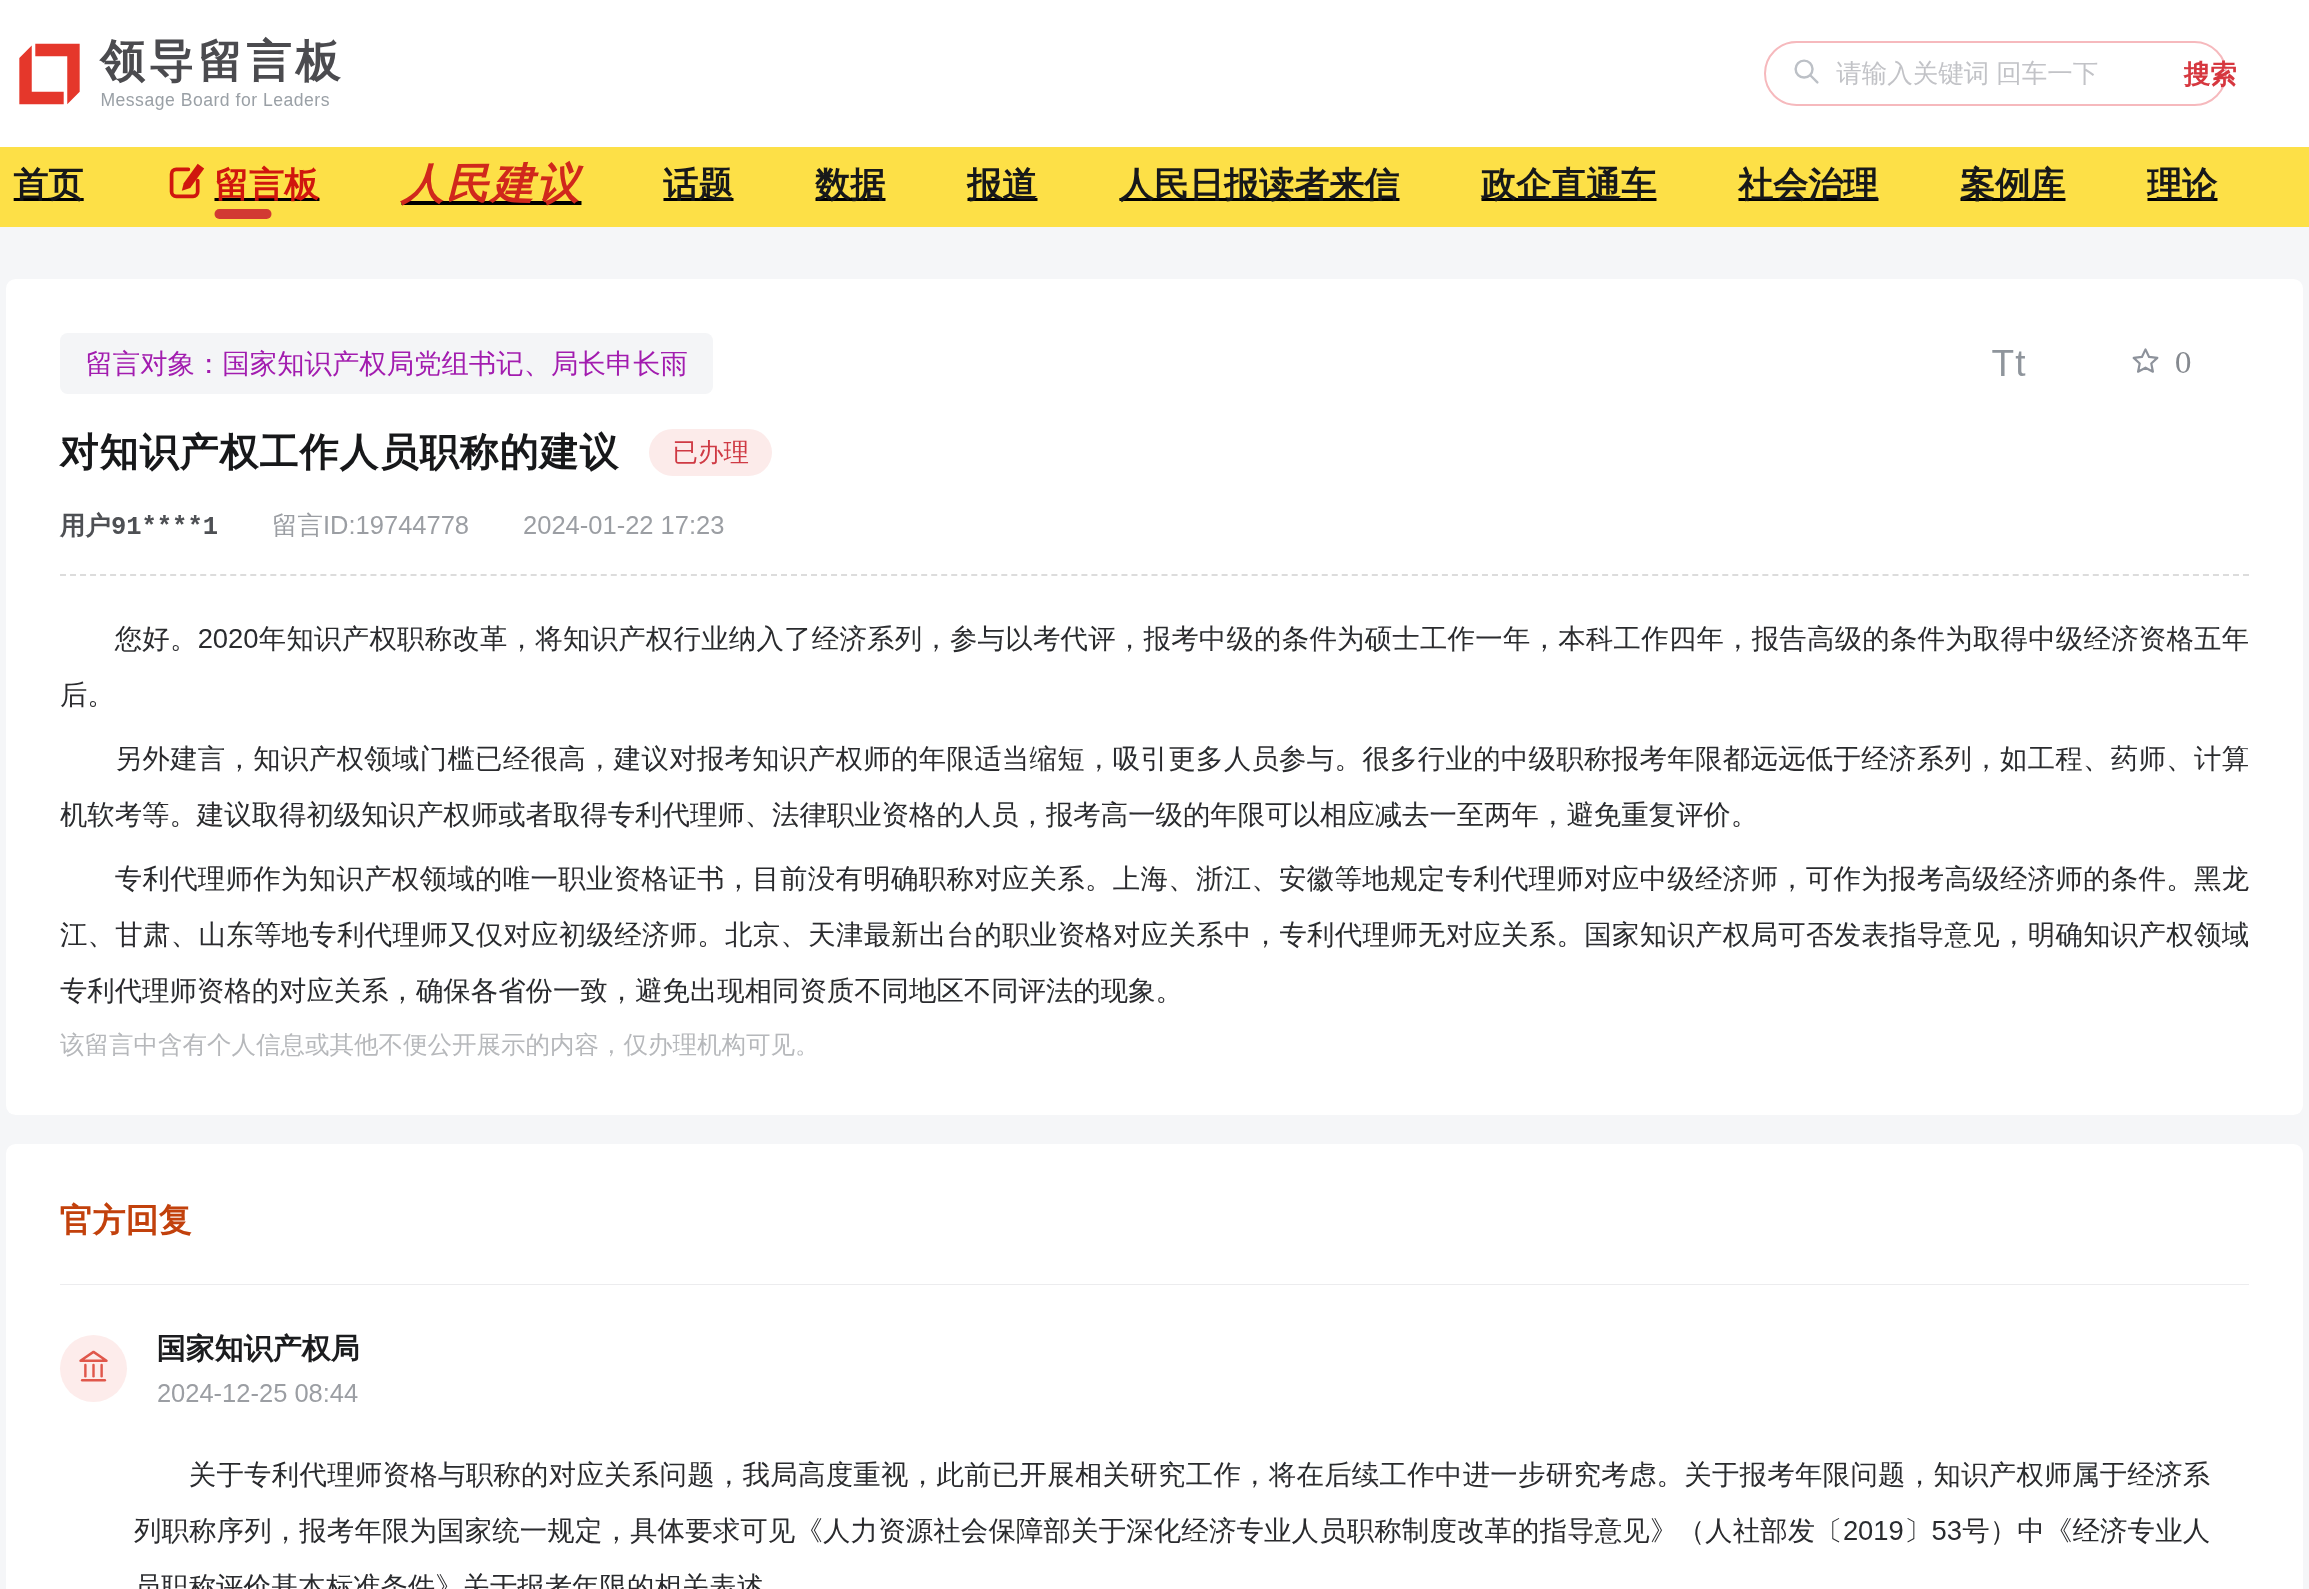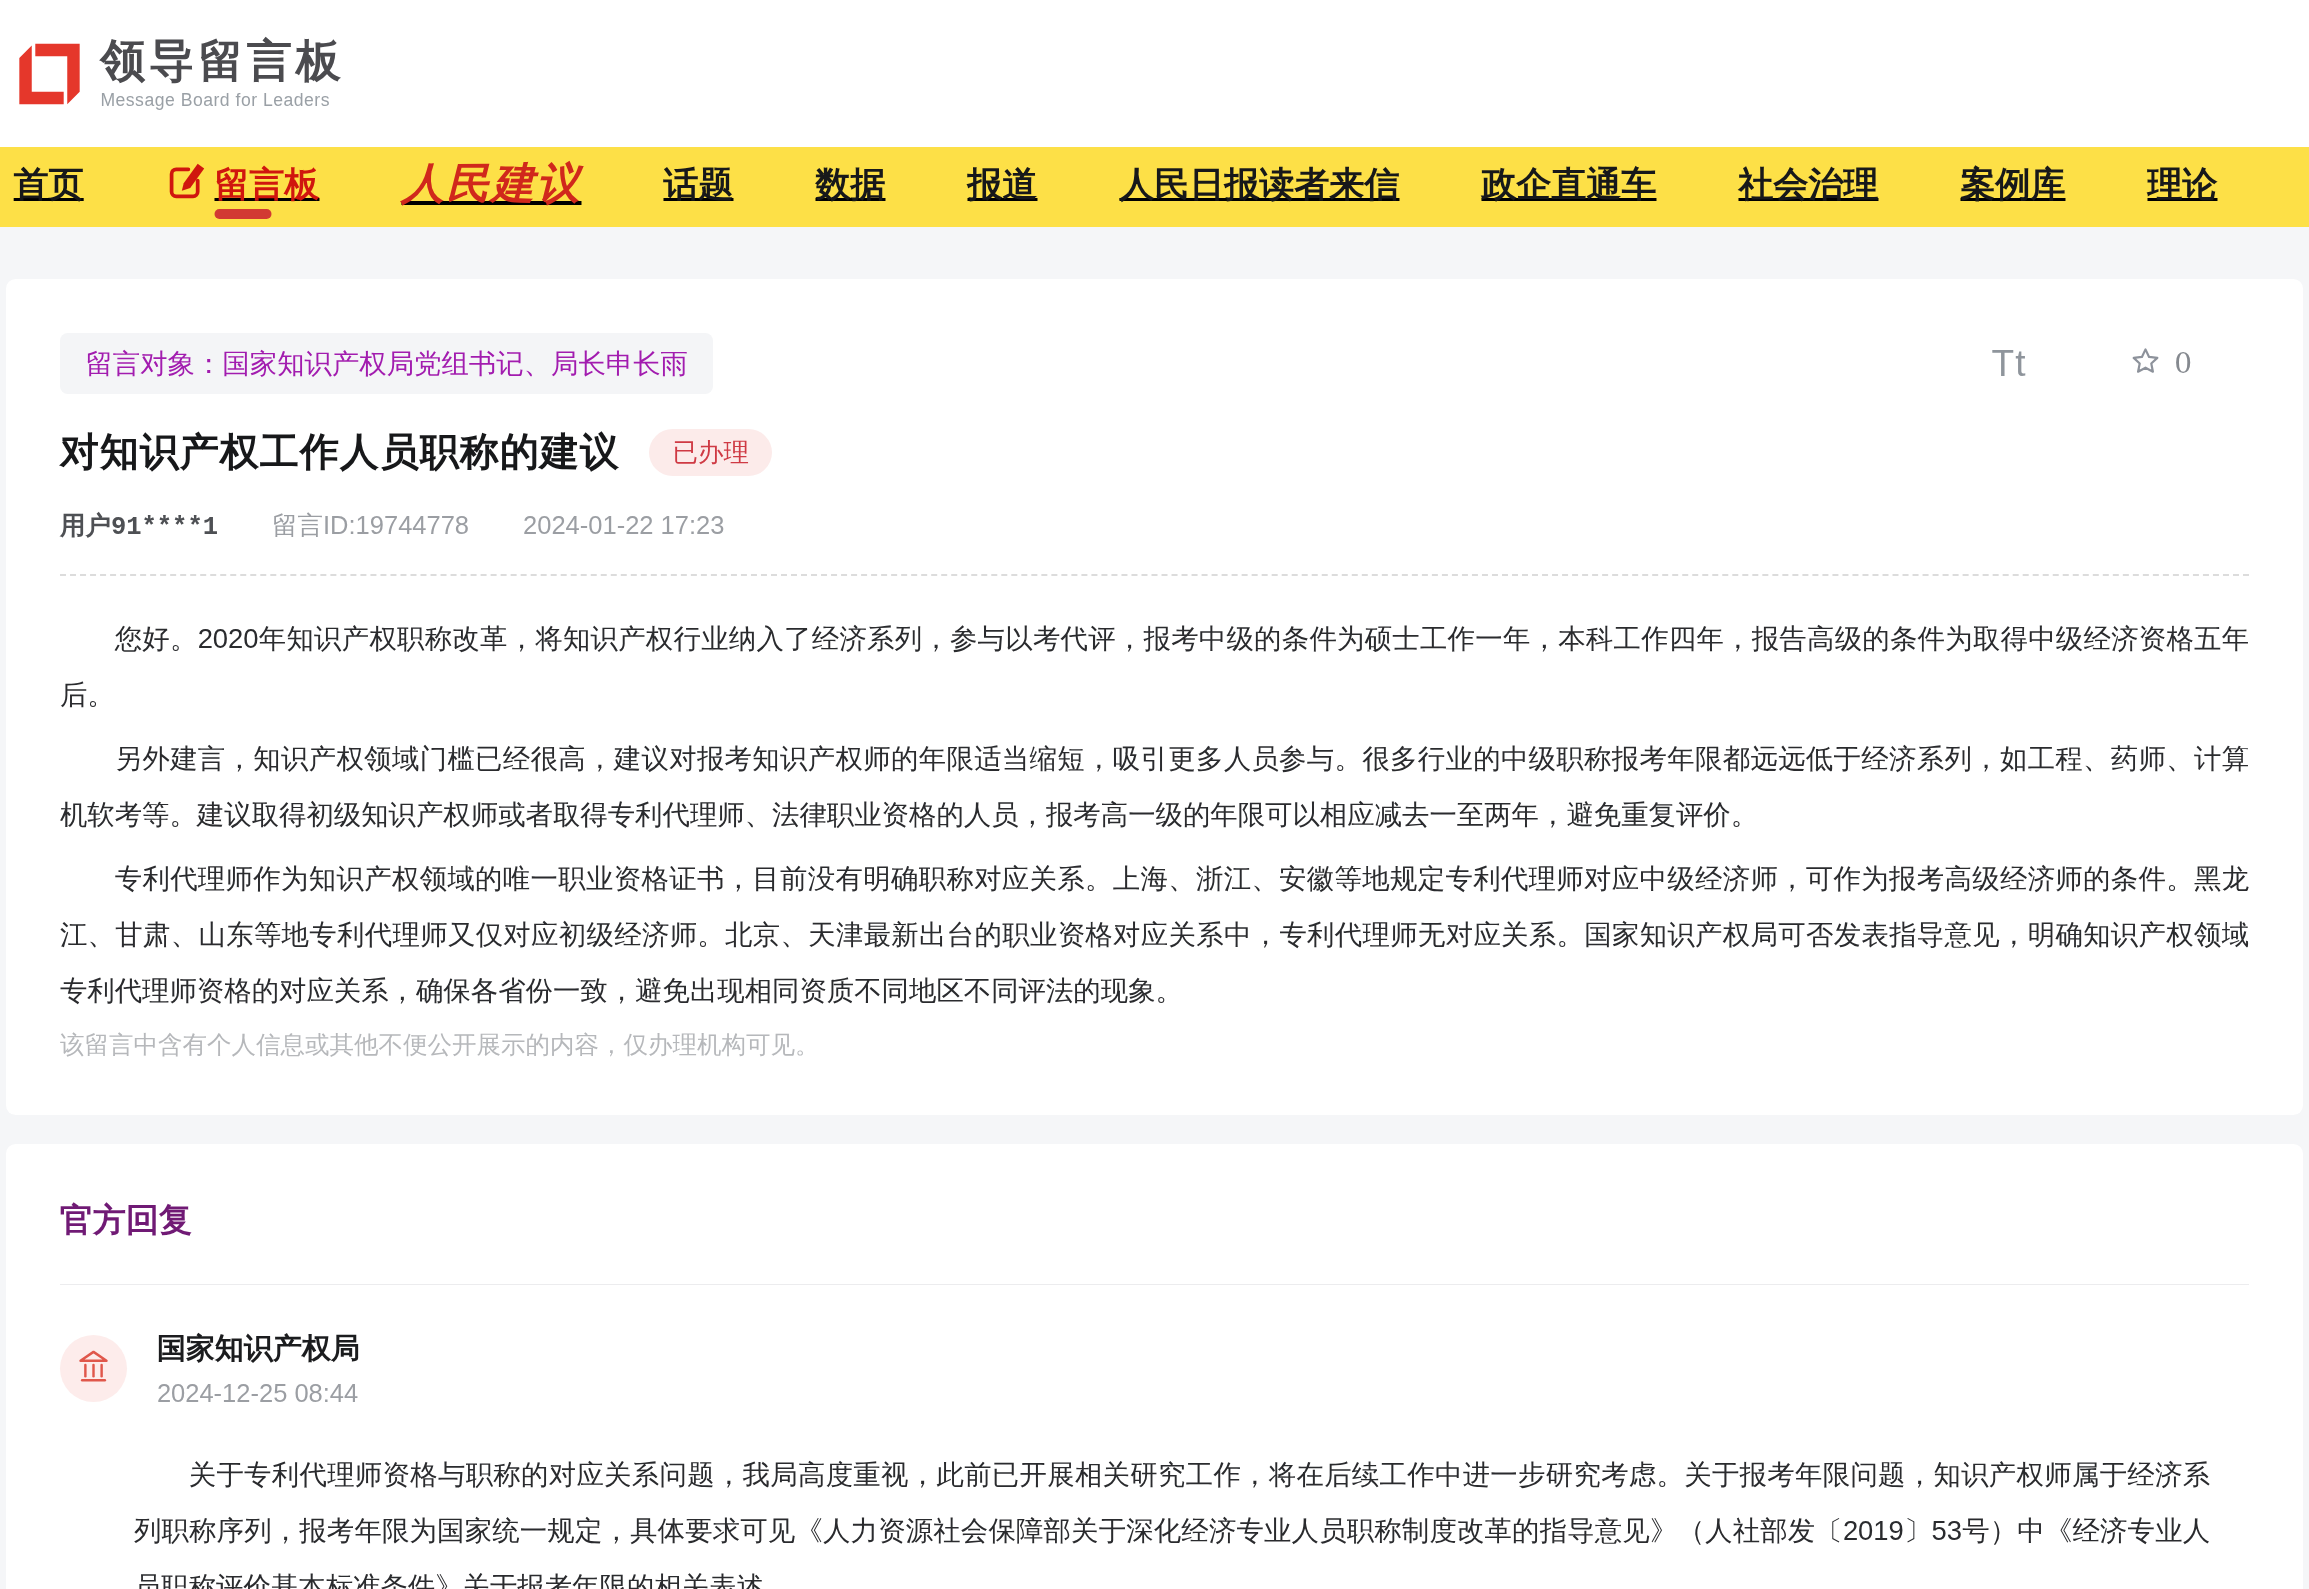--- a/index.html
+++ b/index.html
@@ -88,21 +88,21 @@
 
   .dashed-divider { margin-top:31px; border-top:2px dashed #dcdcdc; }
 
   .msg-body { padding-top:35px; font-size:27.4px; line-height:56px; color:#2a2b2e; text-align:justify; }
   .msg-body p { text-indent:2em; margin-bottom:7.8px; }
 
   .privacy-note { color:#b6b8bb; font-size:24.5px; margin-top:9.8px; padding-bottom:54px; }
 
   
   .reply-card { margin-top:29px; padding-bottom:118px; }
-  .reply-section-title { padding-top:54px; font-size:33px; font-weight:700; color:#701a75; }
+  .reply-section-title { padding-top:54px; font-size:33px; font-weight:700; color:#c2410c; }
   .section-divider { margin-top:41px; border-top:1px solid #ececee; }
 
   .reply-head { margin-top:44px; display:flex; align-items:center; gap:30px; }
   .agency-avatar {
     width:67px; height:67px; border-radius:50%; background:#fdeceb;
     display:flex; align-items:center; justify-content:center; flex:0 0 auto;
   }
   .reply-name { font-size:29px; font-weight:700; color:#1b1c1e; }
   .reply-date { font-size:25.5px; color:#9b9ea3; margin-top:9.8px; }
 
@@ -121,20 +121,30 @@
           <polygon points="24,8 74,8 74,62 60,76 60,22 24,22" fill="#e5372b"></polygon>
           <polygon points="6,24 20,10 20,62 56,62 56,76 6,76" fill="#e5372b"></polygon>
         </svg>
       </span>
       <div>
         <div class="brand-cn">领导留言板</div>
         <div class="brand-en">Message Board for Leaders</div>
       </div>
     </div>
 
+    <div class="search-box">
+      <span>
+        <svg width="29" height="29" viewBox="0 0 24 24" fill="none">
+          <circle cx="10" cy="10" r="7" stroke="#bcc0c6" stroke-width="2"></circle>
+          <line x1="15.3" y1="15.3" x2="21" y2="21" stroke="#bcc0c6" stroke-width="2" stroke-linecap="round"></line>
+        </svg>
+      </span>
+      <input type="text" value="" placeholder="请输入关键词 回车一下" style="">
+      <button class="search-btn">搜索</button>
+    </div>
   </header>
 
   <nav class="main-nav">
     <div class="nav-item">
       <span>首页</span>
     </div>
     <div class="nav-item active">
       <span>
         <svg width="41" height="41" viewBox="0 0 44 44" fill="none">
           <path d="M34 22 V34 a5 5 0 0 1 -5 5 H11 a5 5 0 0 1 -5 -5 V15 a5 5 0 0 1 5 -5 h13" stroke="#d0160e" stroke-width="4" stroke-linecap="round"></path>

